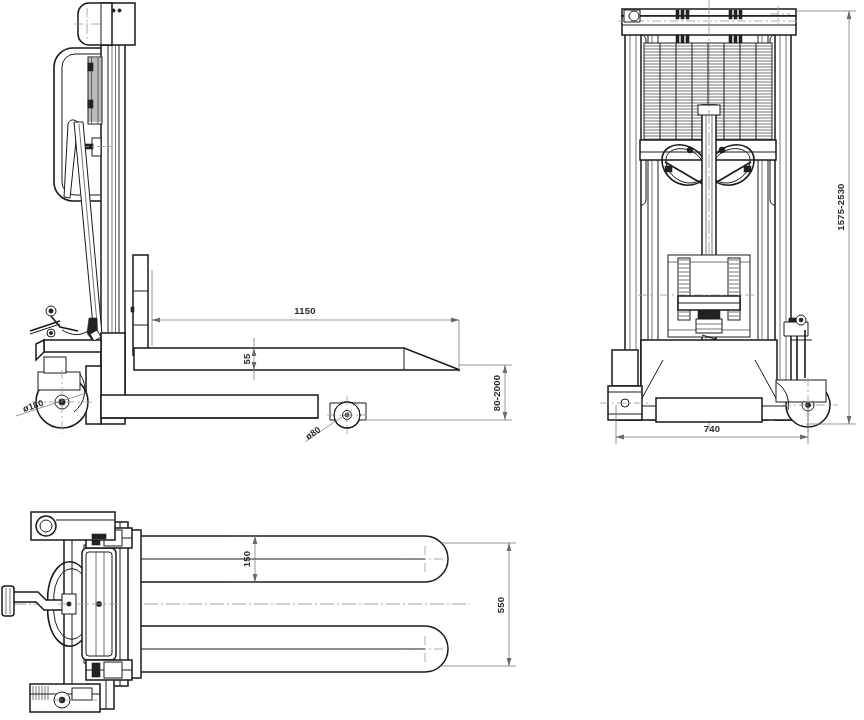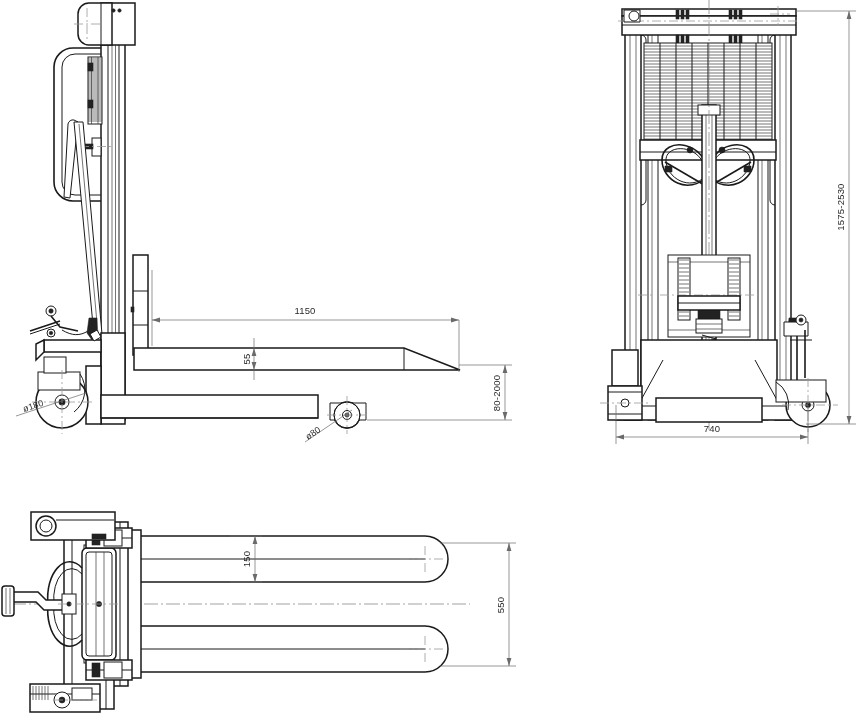--- a/index.html
+++ b/index.html
@@ -1,21 +1,21 @@
 <!DOCTYPE html>
 <html><head>
 <meta charset="utf-8">
 <title>Stacker Technical Drawing</title>
 <style>
   html,body{margin:0;padding:0;background:#ffffff;}
   body{
     width:864px;height:720px;overflow:hidden;position:relative;
     font-family:"Liberation Sans", sans-serif;
   }
-  #sheet{position:absolute;left:0;top:0;width:740px;height:720px;}
+  #sheet{position:absolute;left:0;top:0;width:740px;height:720px;font-weight:bold;}
   svg{display:block;}
   .ln{fill:none;stroke:#1a1a1a;stroke-width:1;vector-effect:non-scaling-stroke;}
   .ln-th{fill:none;stroke:#1a1a1a;stroke-width:1.6;vector-effect:non-scaling-stroke;}
   .ln-f{fill:none;stroke:#3a3a3a;stroke-width:0.7;vector-effect:non-scaling-stroke;}
   .fillw{fill:#ffffff;stroke:#1a1a1a;stroke-width:1;}
   .fillw-th{fill:#ffffff;stroke:#1a1a1a;stroke-width:1.5;}
   .filld{fill:#222;stroke:#222;stroke-width:0.6;}
   .center{fill:none;stroke:#8a8a8a;stroke-width:0.8;stroke-dasharray:14 3 2 3;}
   .center2{fill:none;stroke:#9a9a9a;stroke-width:0.8;stroke-dasharray:9 3 2 3;}
   .dim{fill:none;stroke:#6a6a6a;stroke-width:0.7;}

